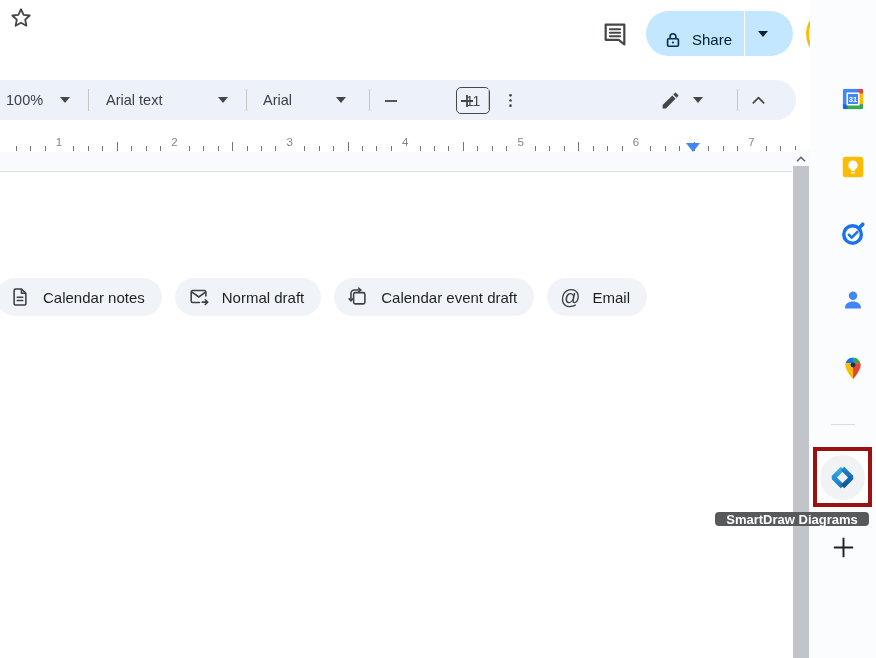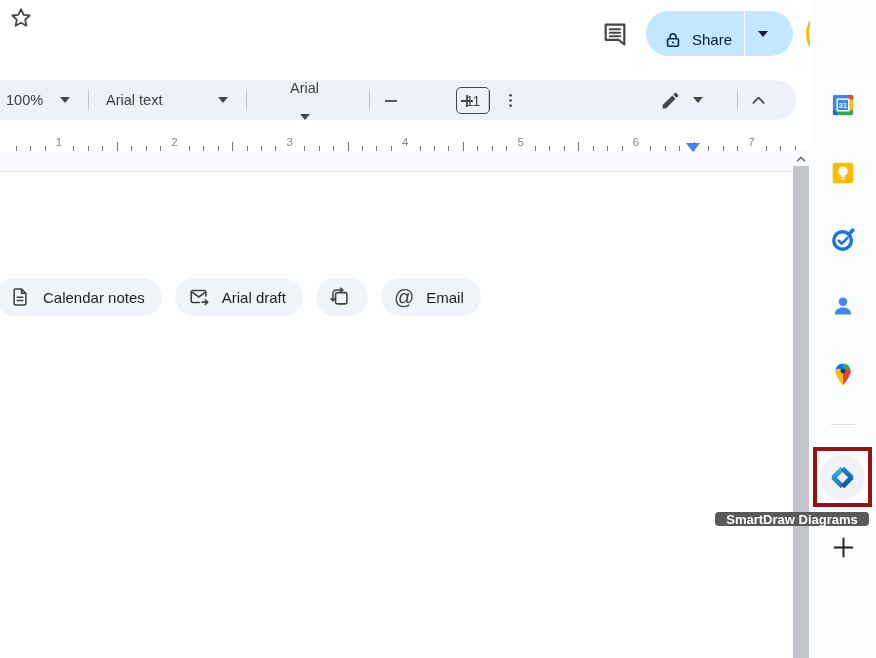--- a/index.html
+++ b/index.html
@@ -56,21 +56,21 @@
   .chip-label{font-size:15px;color:#1f1f1f;white-space:nowrap;}
   .chip-at{font-size:20px;color:#3c4043;line-height:20px;}
 
   
   .scroll-strip{left:792px;top:150px;width:18px;height:508px;background:#f8fafd;}
   .scroll-up{position:absolute;left:1px;top:2px;width:16px;height:14px;}
   .scroll-thumb{position:absolute;left:1px;top:16px;width:16px;height:492px;background:#c1c4c8;}
 
   
   .side-panel{left:810px;top:0;width:66px;height:658px;background:#fbfcfe;}
-  .app-btn{position:absolute;left:17px;width:32px;height:32px;display:flex;align-items:flex-end;justify-content:center;cursor:pointer;}
+  .app-btn{position:absolute;left:27px;width:32px;height:32px;display:flex;align-items:flex-start;justify-content:center;cursor:pointer;}
   .panel-divider{position:absolute;left:21px;top:424px;width:24px;height:1px;background:#dadce0;}
   .addon-highlight{position:absolute;left:3px;top:447px;width:59px;height:60px;box-sizing:border-box;
                    border:4px solid var(--highlight-border,#991111);background:#fff;
                    display:flex;align-items:center;justify-content:center;}
   .addon-circle{width:45px;height:45px;border-radius:50%;background:#f0f2f4;
                 display:flex;align-items:center;justify-content:center;}
   .plus-btn{position:absolute;left:19px;top:533px;width:28px;height:28px;display:flex;align-items:center;justify-content:center;cursor:pointer;}
 
   .tooltip{left:715px;top:512px;width:154px;height:14px;background:var(--tooltip-bg,#58595b);
            border-radius:4px;display:flex;align-items:center;justify-content:center;
@@ -126,21 +126,21 @@
     <div class="tb-sep" style="left:88px;"></div>
 
     <div class="tb-group" style="left:106px;width:122px;justify-content:space-between;">
       <span>Arial text</span>
       <svg viewBox="0 0 10 6" width="10" height="6">
           <path d="M0 0h10L5 6z" fill="#444746"></path>
         </svg>
     </div>
     <div class="tb-sep" style="left:246px;"></div>
 
-    <div class="tb-group" style="left:263px;width:83px;justify-content:space-between;flex-direction:column;">
+    <div class="tb-group" style="left:263px;width:83px;justify-content:space-between;">
       <span>Arial</span>
       <svg viewBox="0 0 10 6" width="10" height="6">
           <path d="M0 0h10L5 6z" fill="#444746"></path>
         </svg>
     </div>
     <div class="tb-sep" style="left:369px;"></div>
 
     <div class="tb-btn" style="left:378px;">
       <svg viewBox="0 0 18 18" width="18" height="18" stroke="#444746" stroke-width="1.8">
           <path d="M3 9h12"></path>
@@ -250,29 +250,30 @@
           <path d="M9 12.3h6M9 15.8h6" stroke-linecap="round"></path>
         </svg>
         <span class="chip-label">Calendar notes</span>
       </button>
       <button class="chip">
         <svg viewBox="0 0 24 24" width="22" height="22" fill="none" stroke="#3c4043" stroke-width="1.7">
           <path d="M19.5 11V6.6c0-.9-.7-1.6-1.6-1.6H5.1c-.9 0-1.6.7-1.6 1.6v9.8c0 .9.7 1.6 1.6 1.6h7.4" stroke-linecap="round"></path>
           <path d="M4 6.3l7.8 5.7 7.7-5.7"></path>
           <path d="M15.5 17.6h6M18.8 15l2.7 2.6-2.7 2.6" stroke-linecap="round" stroke-linejoin="round"></path>
         </svg>
-        <span class="chip-label">Arial draft</span>
+        <span class="chip-label">Normal draft</span>
       </button>
       <button class="chip">
         <svg viewBox="0 0 24 24" width="22" height="22" fill="none" stroke="#3c4043" stroke-width="1.7" stroke-linecap="round" stroke-linejoin="round">
           <rect x="7.2" y="7.2" width="12.3" height="12.3" rx="1.8"></rect>
           <path d="M4.3 16V8.2c0-2.1 1.7-3.8 3.8-3.8h6.9"></path>
           <path d="M12.6 2.2l2.4 2.2-2.4 2.2"></path>
           <path d="M2.2 13.9l2.1 2.2 2.1-2.2"></path>
         </svg>
+        <span class="chip-label">Calendar event draft</span>
       </button>
       <button class="chip">
         <span class="chip-at">@</span>
         <span class="chip-label">Email</span>
       </button>
     </div>
   </div>
 
   <div class="abs scroll-strip">
     <div class="scroll-up">

